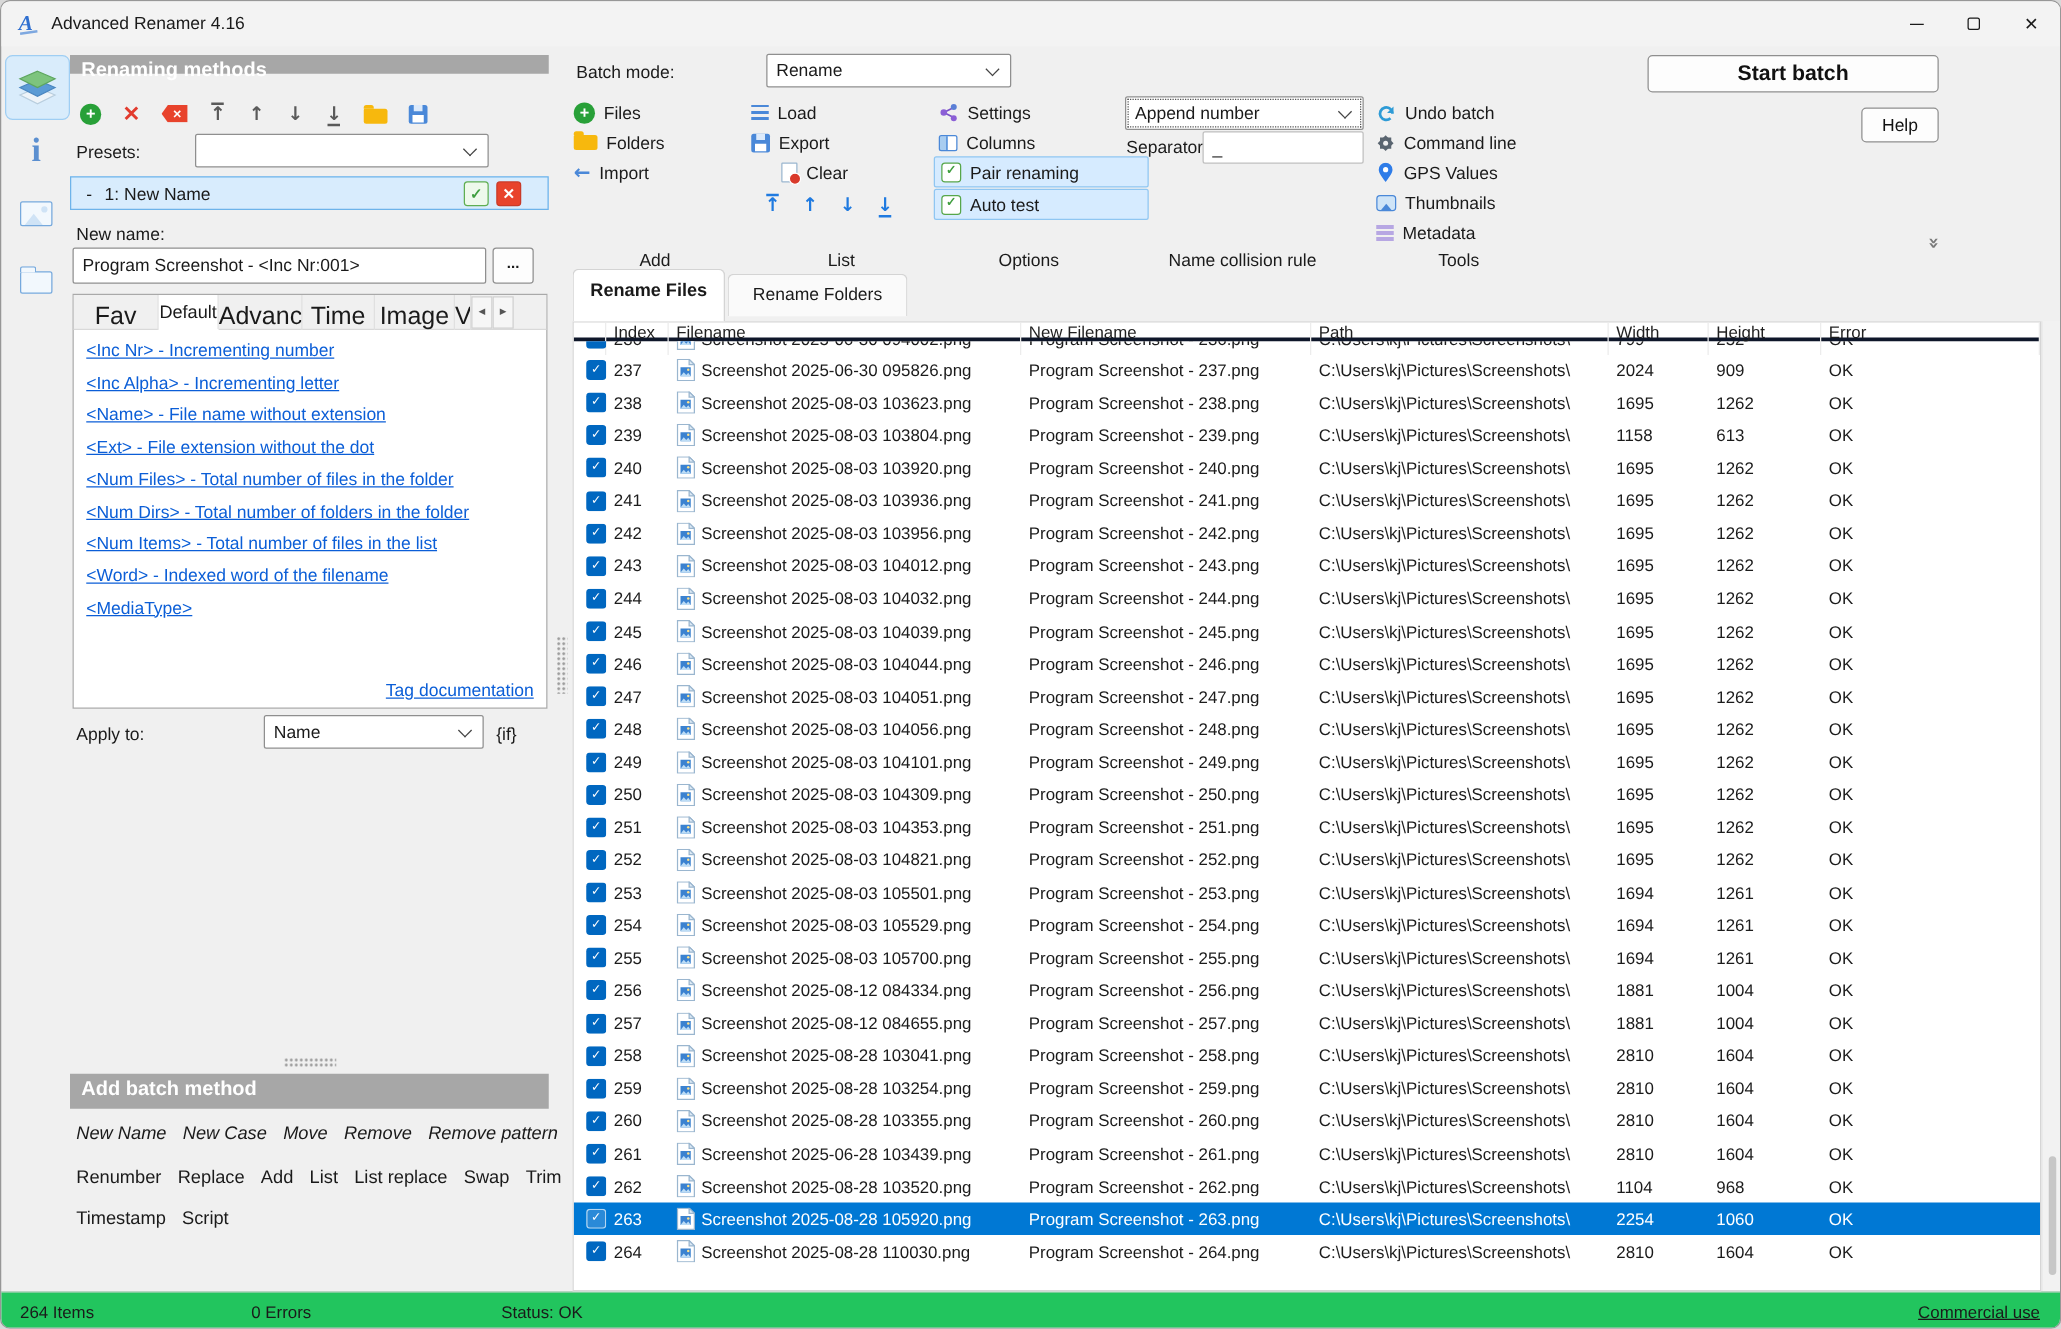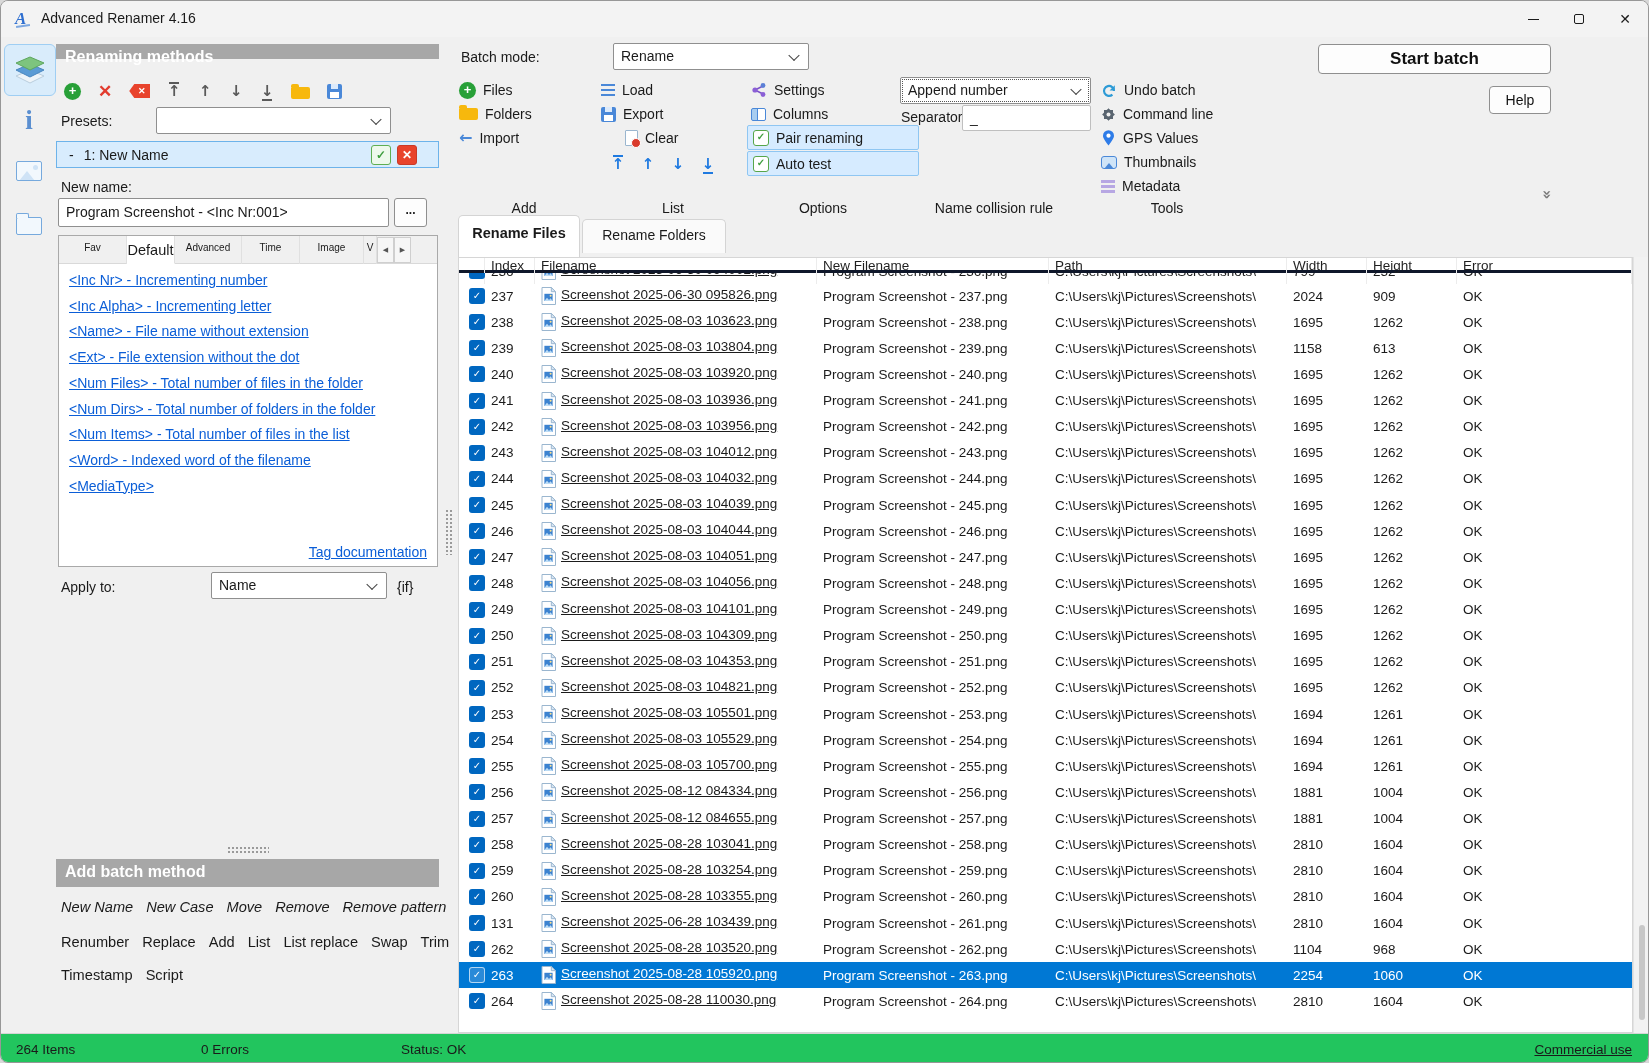--- a/index.html
+++ b/index.html
@@ -46,21 +46,21 @@
   #method-item{position:absolute;left:55px;top:140px;width:383px;height:27px;background:#d8ecfd;border:1px solid #6db3ea;display:flex;align-items:center;font-size:14px;color:#1a1a1a;}
   #method-item .dash{margin-left:12px;}
   #method-item .mlabel{margin-left:10px;}
   .mbtn{width:20px;height:20px;border-radius:3px;text-align:center;font:700 12px/18px "Liberation Sans",sans-serif;}
   .mbtn.check{position:absolute;right:47px;top:3px;background:#eef9ec;border:1.5px solid #5fae52;color:#3f9e3f;}
   .mbtn.del{position:absolute;right:21px;top:3px;background:#e8432c;border:1px solid #c93a28;color:#fff;line-height:19px;}
   .textbox{position:absolute;background:#fff;border:1px solid #8f8f8f;border-radius:2px;font-size:14px;color:#1a1a1a;padding:5px 6px 0 7px;}
   #browse-btn{position:absolute;left:393px;top:197px;width:33px;height:29px;background:#fdfdfd;border:1px solid #8f8f8f;border-radius:3px;text-align:center;font:700 12px/22px "Liberation Sans",sans-serif;color:#1a1a1a;}
   #tagbox{position:absolute;left:57px;top:234px;width:380px;height:332px;background:#fff;border:1px solid #a9a9a9;}
   #tag-tabs{position:absolute;left:0;top:0;right:0;height:28px;background:#f0f0f0;border-bottom:1px solid #d9d9d9;display:flex;}
-  .ttab{height:28px;padding-top:6px;text-align:center;font-size:10px;color:#1a1a1a;border-right:1px solid #e0e0e0;overflow:hidden;white-space:nowrap;}
+  .ttab{height:28px;padding-top:6px;text-align:center;font-size:20px;color:#1a1a1a;border-right:1px solid #e0e0e0;overflow:hidden;white-space:nowrap;}
   .ttab.active{background:#fff;font-size:14.5px;border-bottom:1px solid #fff;}
   .tab-scroll{width:17px;height:26px;margin-top:1px;background:#f6f6f6;border:1px solid #cfcfcf;font-size:7px;line-height:24px;text-align:center;color:#555;}
   #tag-list{position:absolute;left:10px;top:32px;right:8px;}
   .tag-link{display:block;color:#0b5ed7;text-decoration:underline;font-size:14px;line-height:25.7px;white-space:nowrap;}
   #tag-doc{position:absolute;right:10px;bottom:6px;color:#0b5ed7;text-decoration:underline;font-size:14px;}
   
   .grip-h{position:absolute;width:42px;height:8px;background-image:radial-gradient(#9a9a9a 1px,transparent 1.2px);background-size:4px 4px;}
   .grip-v{position:absolute;width:9px;height:46px;background-image:radial-gradient(#9a9a9a 1px,transparent 1.2px);background-size:4px 4px;}
   .method-row{position:absolute;left:60px;font-size:14.6px;color:#1a1a1a;display:flex;gap:13px;white-space:nowrap;}
   
@@ -86,21 +86,21 @@
   #tab-files{left:457px;top:214px;width:122px;height:42px;background:#fff;font:700 14.5px/34px "Liberation Sans",sans-serif;z-index:3;}
   #tab-folders{left:581px;top:218px;width:144px;height:34px;background:#fafafa;font:14px/30px "Liberation Sans",sans-serif;z-index:1;}
   #table{position:absolute;left:457px;top:256px;width:1175px;height:776px;background:#fff;border:1px solid #d6d6d6;z-index:2;overflow:hidden;}
   .trow,.thead{display:grid;grid-template-columns:26px 50px 282px 232px 238px 80px 90px 1fr;align-items:center;}
   .thead{height:15px;border-bottom:3px solid #0f172a;align-items:end;}
   .thead .hcell{font-size:13.5px;color:#1f1f1f;padding:0 0 6px 6px;border-right:1px solid #ececec;height:26px;}
   .trow{height:26.14px;font-size:13.5px;color:#1b1b1b;}
   .trow .cell{padding-left:6px;white-space:nowrap;overflow:hidden;}
   .c-cb{display:flex;justify-content:flex-end;padding:0;}
   .cbx{width:16px;height:16px;background:#0067c0;border-radius:3px;color:#fff;font:700 10px/15px "DejaVu Sans",sans-serif;text-align:center;}
-  .c-file{display:flex;align-items:flex-start;gap:5px;padding-left:5px;text-decoration:underline;}
+  .c-file{display:flex;align-items:center;gap:5px;padding-left:5px;}
   .file-ic{flex:none;display:flex;}
   .trow.selected{background:#0078d4;color:#fff;}
   .trow.selected .cbx{background:#2a8ad8;border:1px solid rgba(255,255,255,.65);line-height:13px;}
   .partial-clip{height:10px;overflow:hidden;}
   .partial-clip .trow{margin-top:-15px;}
   #vscroll{position:absolute;left:1632px;top:256px;width:16px;height:776px;background:#f2f2f2;border-left:1px solid #e3e3e3;}
   #vscroll .thumb{position:absolute;left:5px;width:6px;top:668px;height:95px;background:#c7c7c7;border-radius:3px;}
   
   #statusbar{position:absolute;left:0;right:0;top:1032px;height:30px;background:#22c55e;border-top:1px solid #d5d5d5;font-size:13.5px;color:#1a1a1a;}
   #statusbar span{position:absolute;top:8px;}
@@ -920,21 +920,21 @@
           <div class="cell">Program Screenshot - 260.png</div>
           <div class="cell">C:\Users\kj\Pictures\Screenshots\</div>
           <div class="cell">2810</div>
           <div class="cell">1604</div>
           <div class="cell">OK</div>
         </div>
         <div class="trow">
           <div class="cell c-cb">
             <span class="cbx">✓</span>
           </div>
-          <div class="cell">131</div>
+          <div class="cell">261</div>
           <div class="cell c-file">
             <span class="file-ic">
               <svg width="15" height="18" viewBox="0 0 15 18">
                 <path d="M1 .5 h9.3 l4.2 4.2 V17.5 H1 z" fill="#fff" stroke="#9ab6cf"></path>
                 <path d="M10.3 .5 l4.2 4.2 h-4.2 z" fill="#dce9f5" stroke="#9ab6cf"></path>
                 <rect x="3.4" y="6.8" width="8.2" height="7.2" fill="#3b82d0"></rect>
                 <path d="M3.4 14 l2.6-3.2 2 2.1 1.6-1.7 2 2.8 z" fill="#bcdcf5"></path>
                 <circle cx="9.6" cy="8.7" r="1" fill="#ffe28a"></circle>
               </svg>
             </span>

